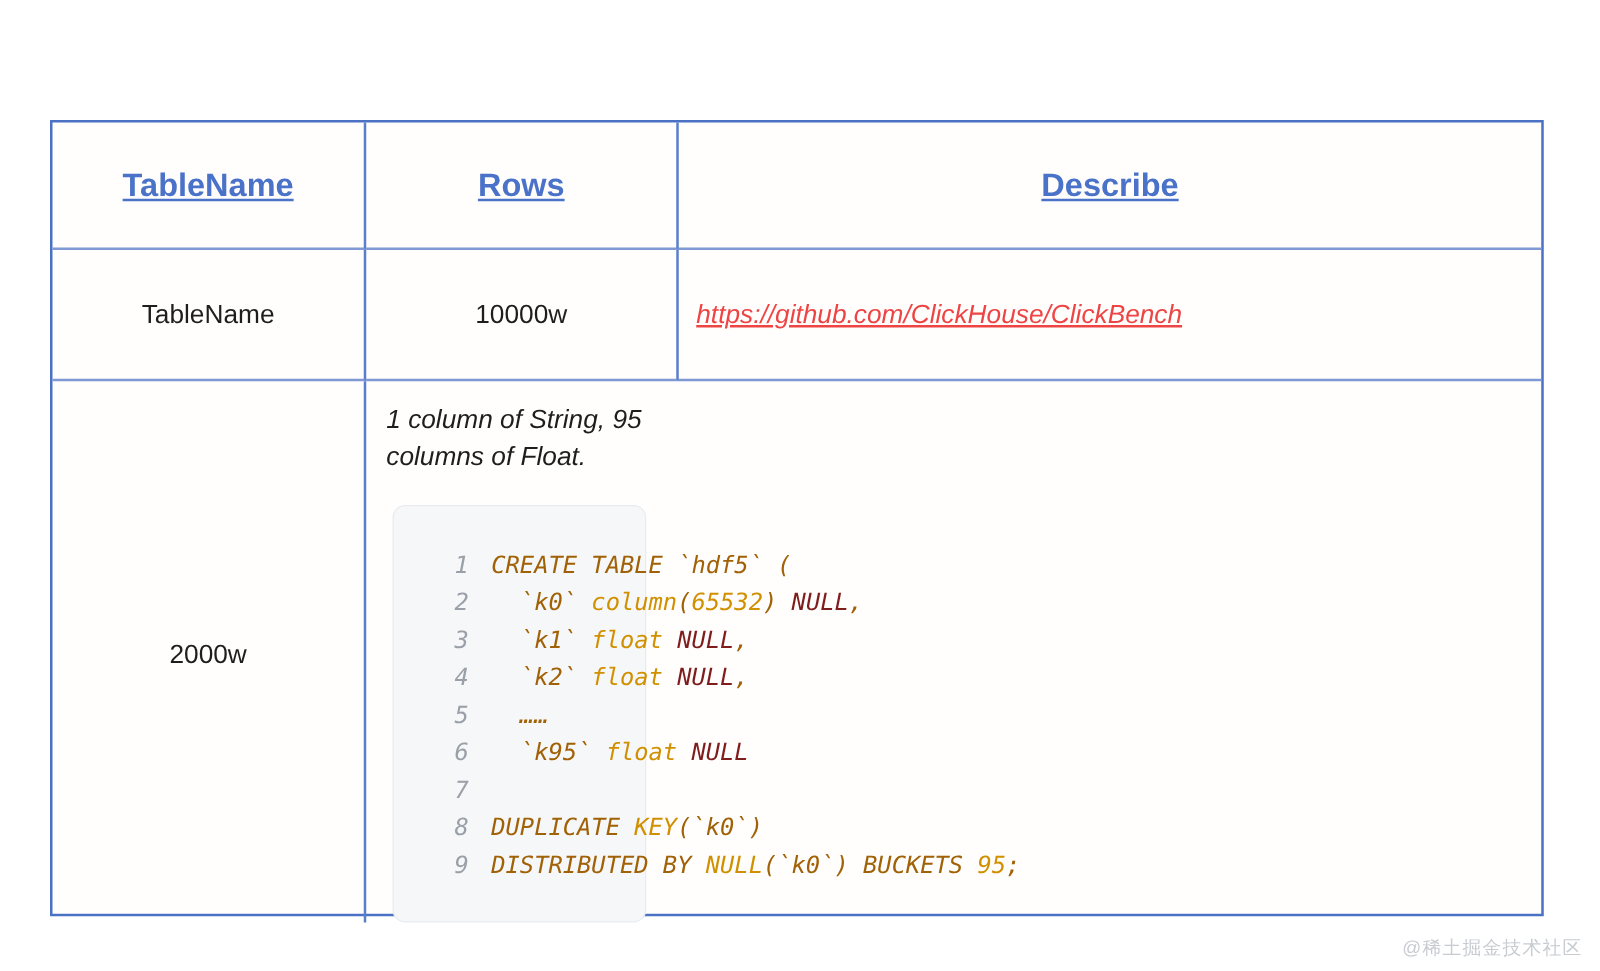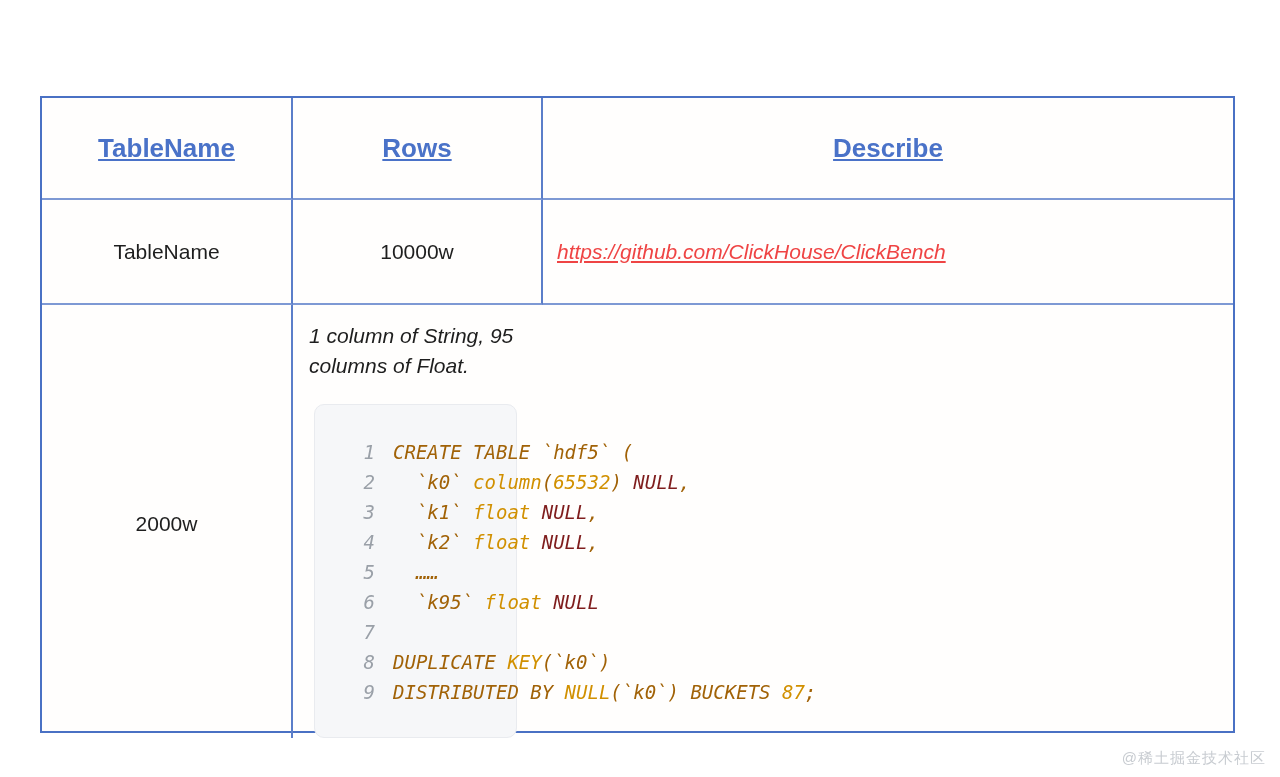--- a/index.html
+++ b/index.html
@@ -162,20 +162,20 @@
           </div>
           <div class="code-line">
             <span class="line-num">7</span>
           </div>
           <div class="code-line">
             <span class="line-num">8</span>
             <span class="line-code"><span class="tok-plain">DUPLICATE </span><span class="tok-func">KEY</span><span class="tok-plain">(`k0`)</span></span>
           </div>
           <div class="code-line">
             <span class="line-num">9</span>
-            <span class="line-code"><span class="tok-plain">DISTRIBUTED BY </span><span class="tok-func">NULL</span><span class="tok-plain">(`k0`) BUCKETS </span><span class="tok-number">87</span><span class="tok-plain">;</span></span>
+            <span class="line-code"><span class="tok-plain">DISTRIBUTED BY </span><span class="tok-func">NULL</span><span class="tok-plain">(`k0`) BUCKETS </span><span class="tok-number">95</span><span class="tok-plain">;</span></span>
           </div>
         </div>
     </div>
   </div>
 </div>
 
 <div class="watermark">@稀土掘金技术社区</div>
 
 </body></html>

